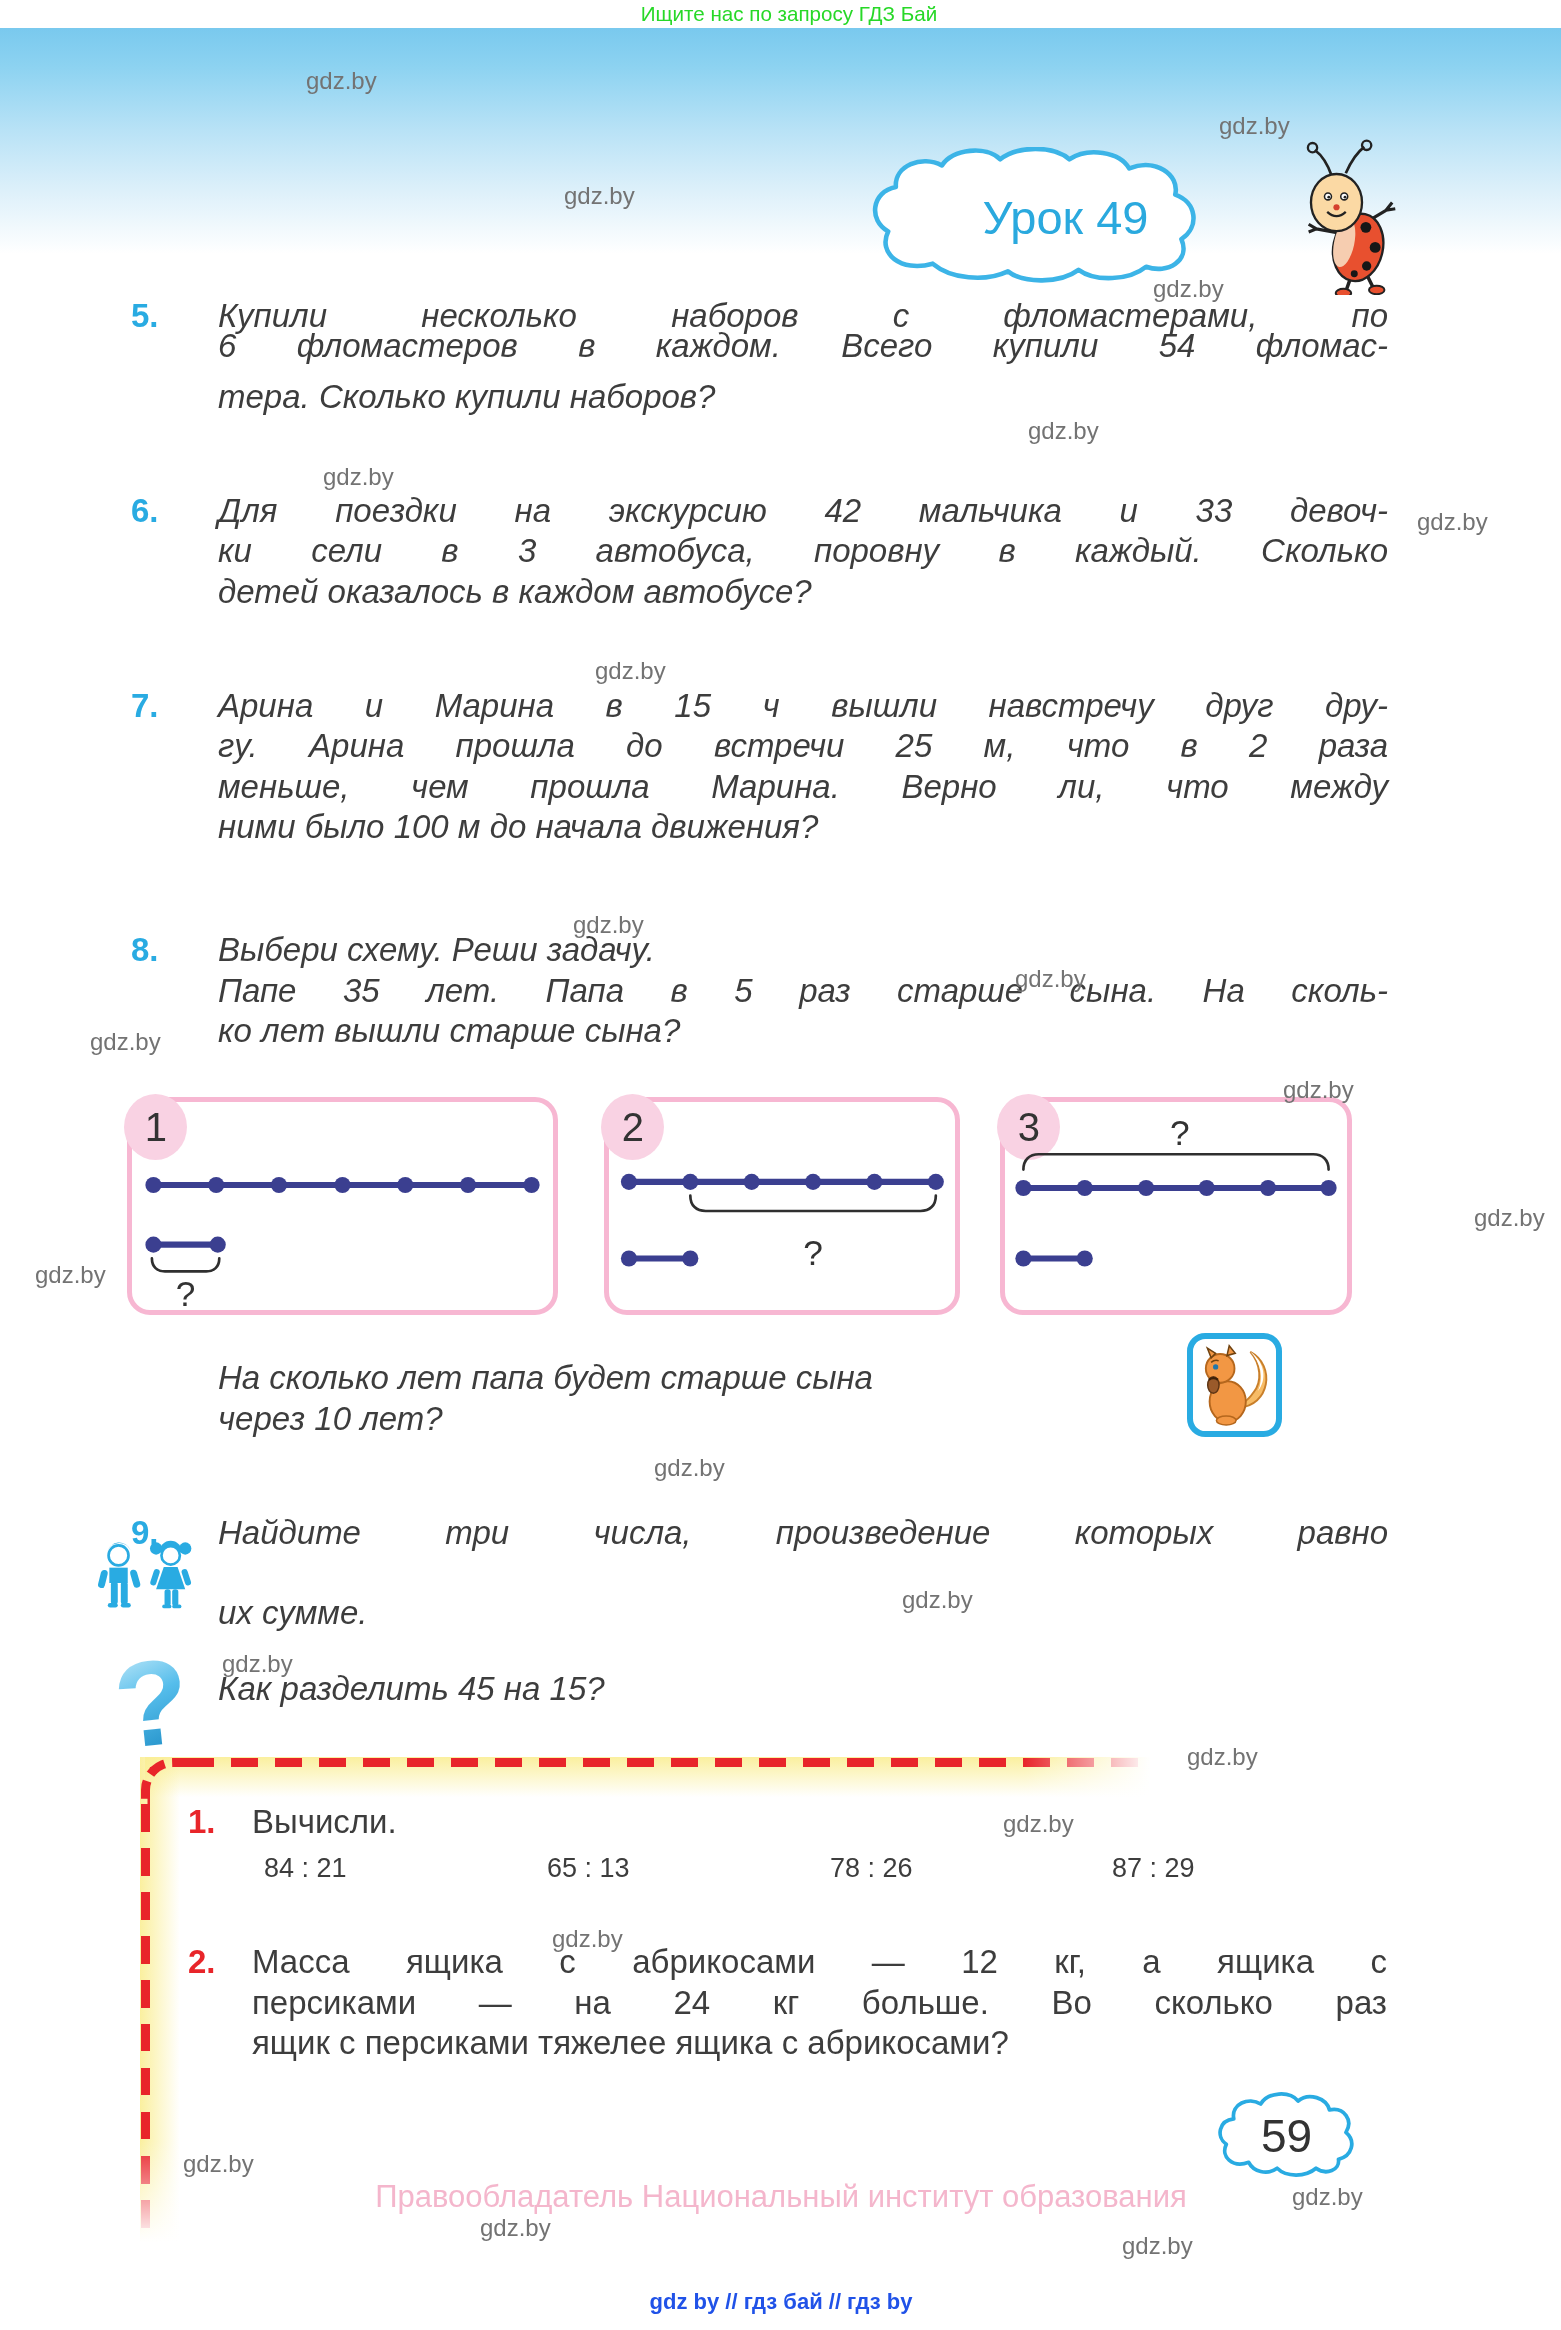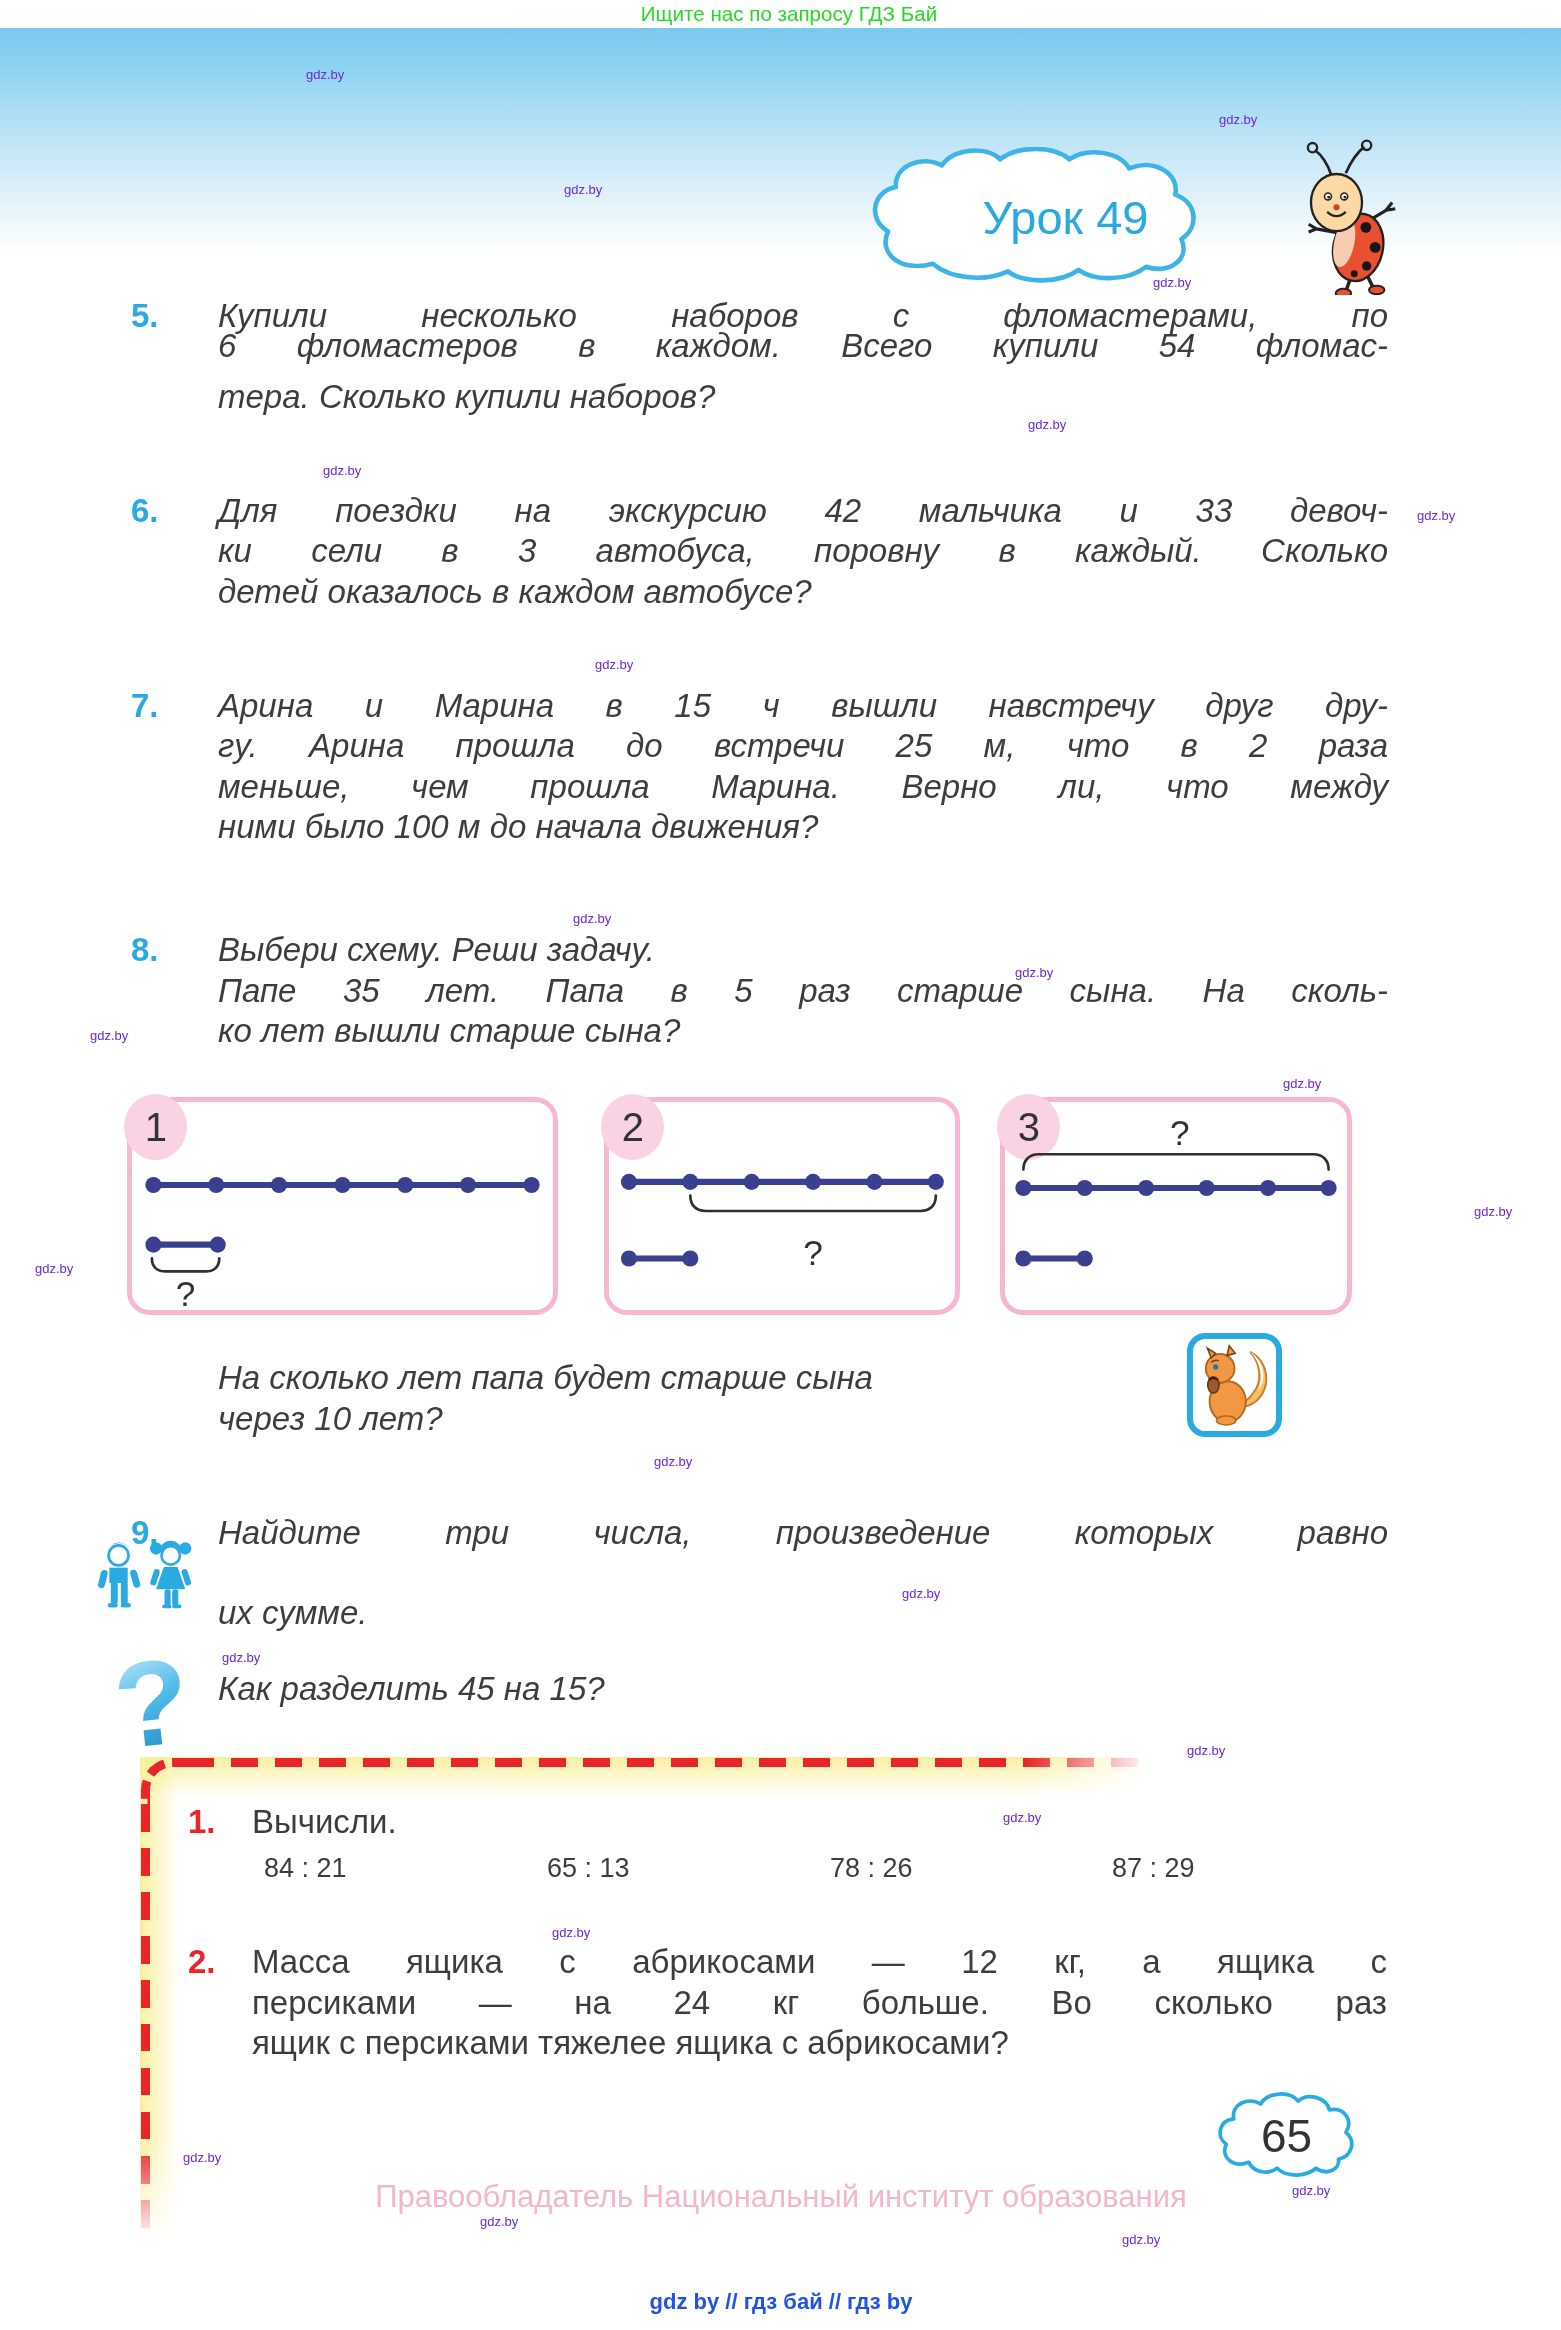--- a/index.html
+++ b/index.html
@@ -2,21 +2,21 @@
 <html style="font-size:12.2px"><head>
 <meta charset="utf-8">
 <style>
   html,body{margin:0;padding:0;background:#fff;}
   #page{position:relative;width:1562px;height:2330px;background:#fff;overflow:hidden;
         font-family:"Liberation Sans",sans-serif;color:#3d3d3d;}
   .banner{position:absolute;top:1.5px;left:0;width:100%;text-align:center;
           font-size:20.6px;color:#27d827;padding-left:8px;}
   .sky{position:absolute;top:27.5px;left:0;width:100%;height:226px;
        background:linear-gradient(180deg,#79c9ee 0%,#8ed3f1 18%,#b8e2f6 45%,#ddf0fa 72%,#ffffff 100%);}
-  .wm{position:absolute;font-size:13px;color:#6d28d9;white-space:nowrap;}
+  .wm{position:absolute;font-size:24px;color:#737373;white-space:nowrap;}
   .lesson-cloud{position:absolute;left:862px;top:147px;width:407px;height:142px;}
   .lesson-title{position:absolute;left:862px;top:190px;width:407px;text-align:center;
                 font-size:47px;color:#2aa9de;}
   .ladybug{position:absolute;left:1287px;top:138px;width:116px;height:157px;}
   .pnum{position:absolute;left:131px;width:73px;font-size:33px;font-weight:bold;color:#29abe2;}
   .rnum{position:absolute;left:188px;width:54px;font-size:33px;font-weight:bold;color:#e8252a;}
   .tline{position:absolute;left:218px;width:1170px;font-size:33px;color:#3d3d3d;font-style:italic;}
   .bline{position:absolute;left:252px;width:1135px;font-size:33px;color:#3d3d3d;}
   .just{text-align:justify;text-align-last:justify;}
   .expr{position:absolute;font-size:27px;color:#3d3d3d;white-space:nowrap;}
@@ -245,21 +245,21 @@
   <div class="rnum" style="top:1943px">2.</div>
   <div class="bline just" style="top:1943px">Масса ящика с абрикосами — 12 кг, а ящика с</div>
   <div class="bline just" style="top:1984px">персиками — на 24 кг больше. Во сколько раз</div>
   <div class="bline" style="top:2024px">ящик с персиками тяжелее ящика с абрикосами?</div>
 
   <svg class="page-cloud" viewBox="0 0 185 115">
     <path d="M42,94 C20,102 4,86 12,70 C-2,60 2,38 22,36 C18,16 42,6 58,16 C68,0 96,-2 108,12
              C122,0 146,8 150,24 C170,20 182,38 172,54 C186,66 180,86 162,90
              C164,104 146,112 132,102 C118,114 92,114 80,102 C66,112 48,106 42,94 Z" fill="#fff" stroke="#29abe2" stroke-width="5" stroke-linejoin="round"></path>
   </svg>
-  <div class="page-num">65</div>
+  <div class="page-num">59</div>
 
   <div class="copyright">Правообладатель Национальный институт образования</div>
   <div class="footer-links">gdz by  //  гдз бай  //  гдз by</div>
 
   <div id="watermark-layer">
       <div class="wm" style="left: 306px; top: 67px;">gdz.by</div>
       <div class="wm" style="left: 1219px; top: 112px;">gdz.by</div>
       <div class="wm" style="left: 564px; top: 182px;">gdz.by</div>
       <div class="wm" style="left: 1153px; top: 275px;">gdz.by</div>
       <div class="wm" style="left: 1028px; top: 417px;">gdz.by</div>

